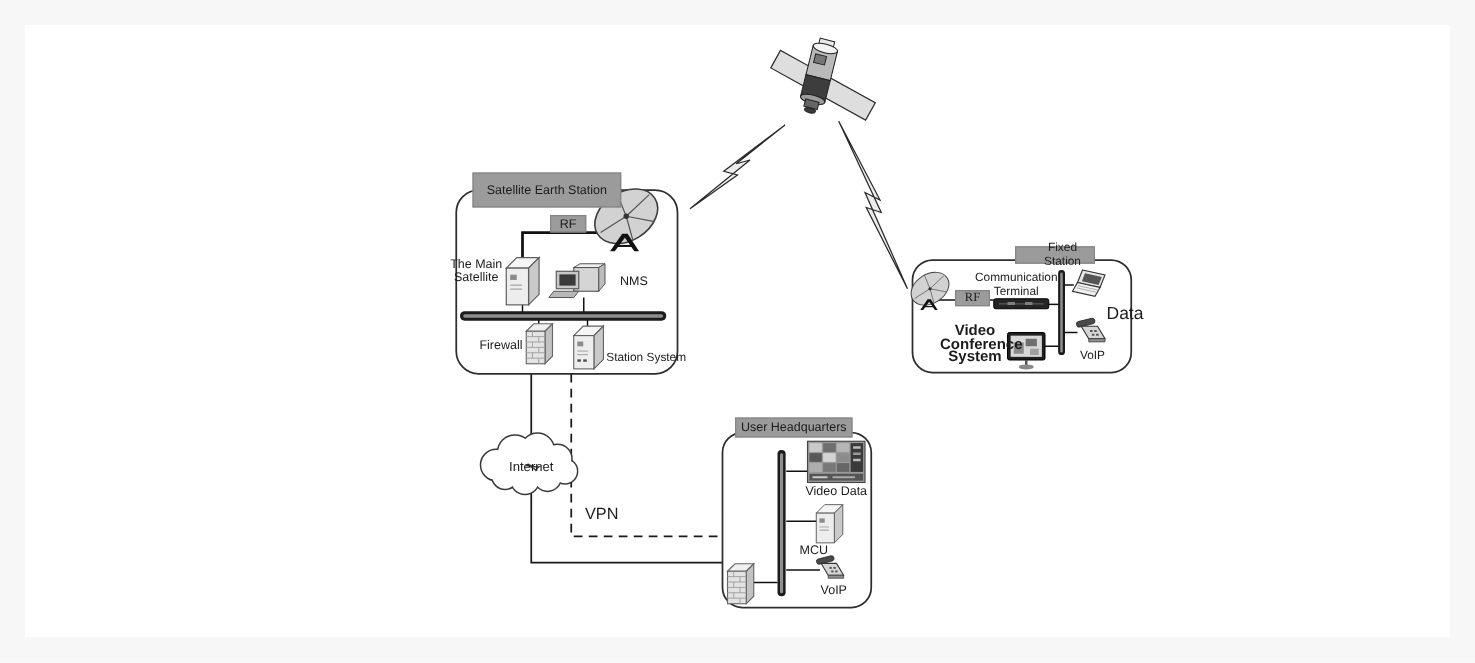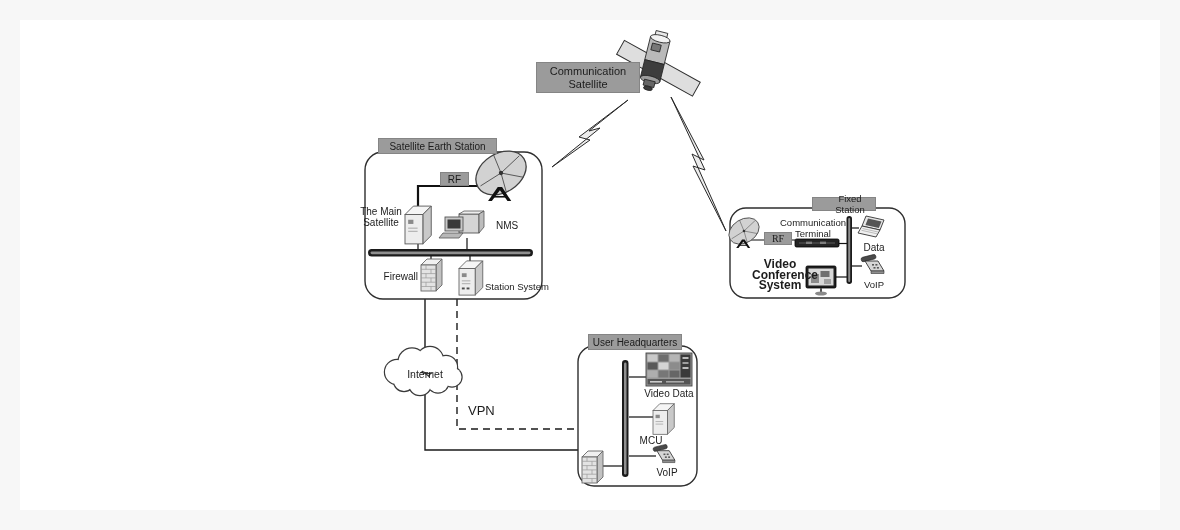--- a/index.html
+++ b/index.html
@@ -255,25 +255,22 @@
         <ellipse cx="0" cy="-26" rx="10" ry="3.5" fill="#f2f2f2"></ellipse>
         <rect x="-10" y="-2" width="20" height="18" fill="#3d3d3d"></rect>
         <rect x="-6.5" y="-20" width="9" height="7" fill="#777777"></rect>
         <ellipse cx="0" cy="16" rx="10" ry="3.5" fill="#9c9c9c"></ellipse>
         <rect x="-5.5" y="17" width="11" height="6" fill="#666666"></rect>
         <ellipse cx="0" cy="25" rx="4.5" ry="2" fill="#3a3a3a"></ellipse>
       </g>
     </g>
   </svg>
 
-  <div class="lbl titlebox" style="left:536px;top:62px;width:104px;height:31px;font-size:11px;line-height:13px;">
-    <span>Communication Satellite</span>
-  </div>
-
-  <div class="lbl titlebox" style="left:378px;top:138px;width:119px;height:16px;font-size:10px;">
+
+  <div class="lbl titlebox" style="left:378px;top:138px;width:119px;height:28px;font-size:10px;">
     <span>Satellite Earth Station</span>
   </div>
   <div class="lbl titlebox" style="left:440px;top:172px;width:29px;height:14px;font-size:10px;">
     <span>RF</span>
   </div>
   <div class="lbl plain" style="left:357px;top:206px;width:48px;font-size:10px;line-height:11px;">
     <span>The Main Satellite</span>
   </div>
   <div class="lbl plain" style="left:496px;top:220px;width:34px;font-size:10px;text-align:left;">
     <span>NMS</span>
@@ -287,21 +284,21 @@
 
   <div class="lbl titlebox" style="left:812px;top:197px;width:64px;height:14px;font-size:9.5px;padding-left:12px;">
     <span>Fixed Station</span>
   </div>
   <div class="lbl plain" style="left:777px;top:218px;width:72px;font-size:9.5px;line-height:10.5px;">
     <span>Communication Terminal</span>
   </div>
   <div class="lbl titlebox" style="left:764px;top:232px;width:28px;height:13px;font-size:10px;font-family:'Liberation Serif',serif;">
     <span>RF</span>
   </div>
-  <div class="lbl plain" style="left:858px;top:242px;width:32px;font-size:10px;">
+  <div class="lbl plain" style="left:884px;top:242px;width:32px;font-size:14px;">
     <span>Data</span>
   </div>
   <div class="lbl plain" style="left:858px;top:279px;width:32px;font-size:9.5px;">
     <span>VoIP</span>
   </div>
   <div class="lbl plain" style="left:752px;top:259px;width:56px;font-size:12px;line-height:10.5px;font-weight:bold;">
     <span>Video Conference System</span>
   </div>
 
   <div class="lbl titlebox" style="left:588px;top:334px;width:94px;height:16px;font-size:10px;">

